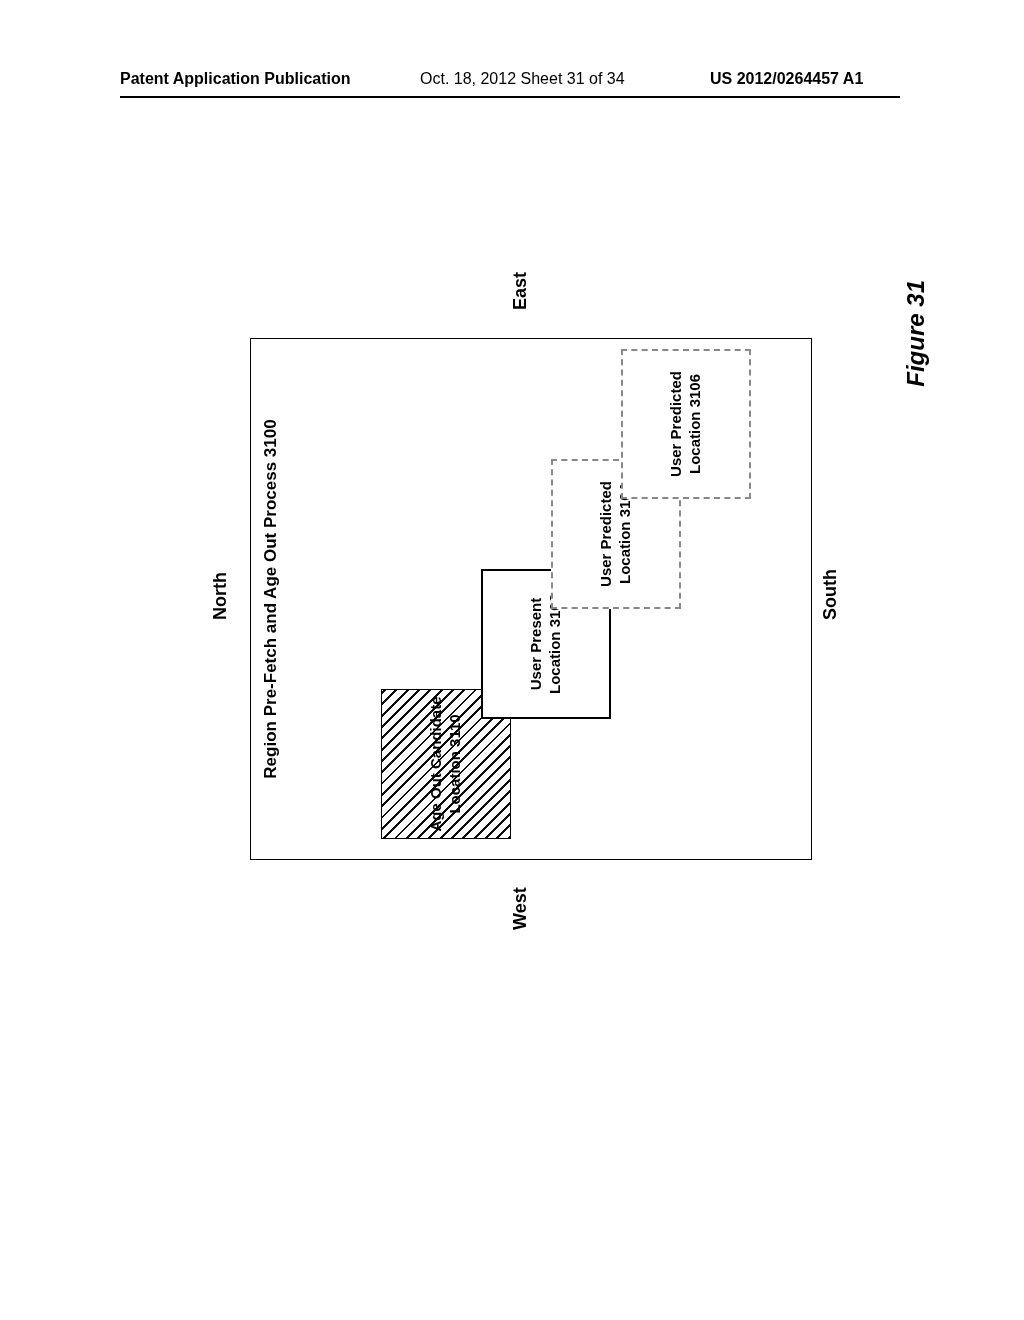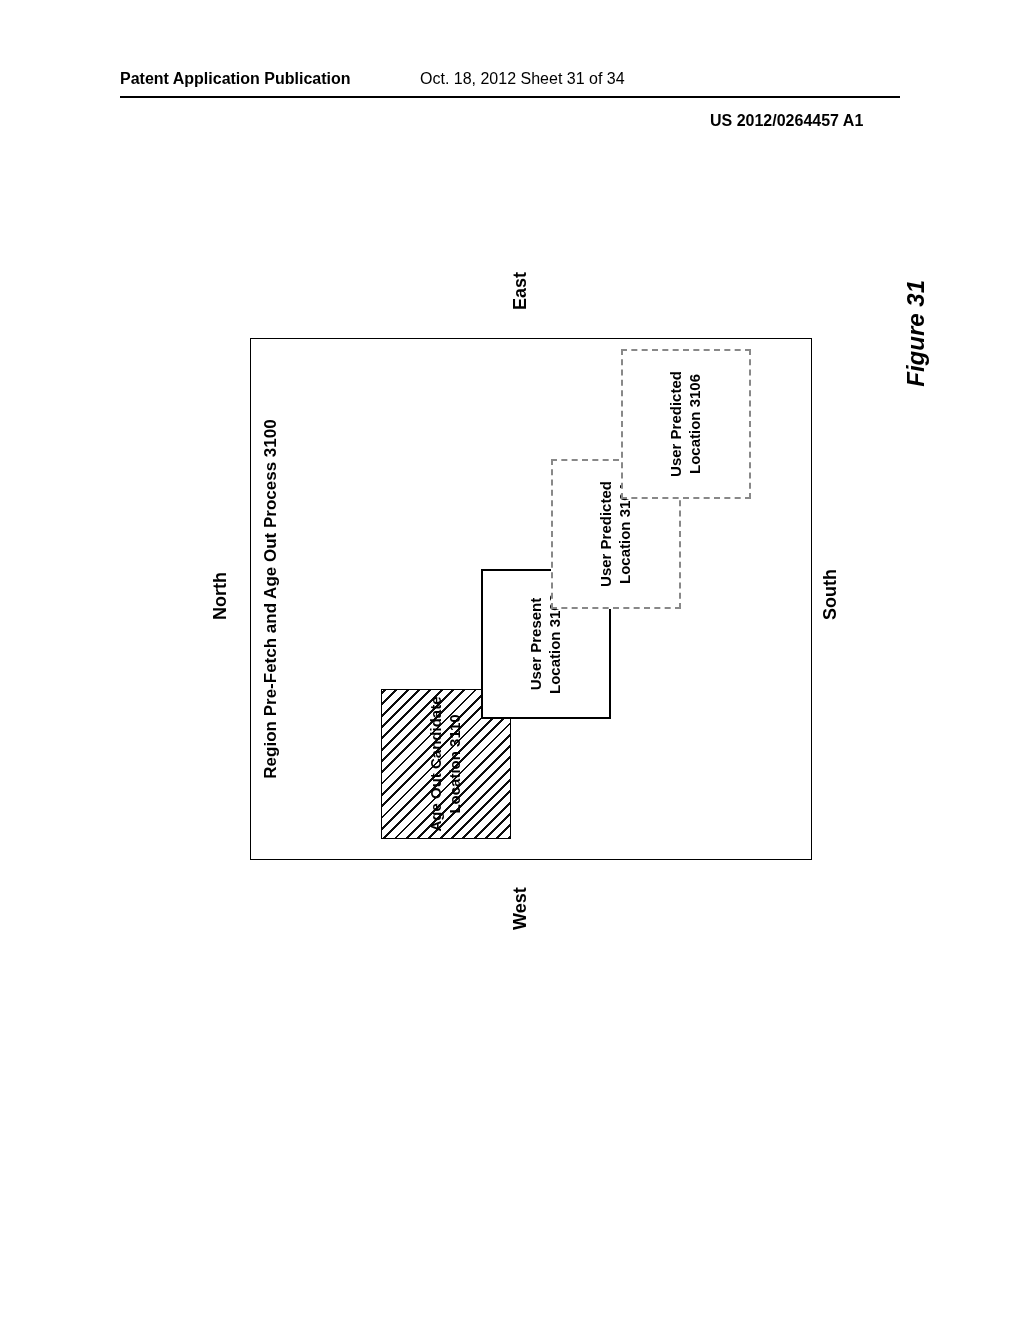--- a/index.html
+++ b/index.html
@@ -36,21 +36,20 @@
     top: 70px;
     font-size: 16px;
     text-align: center;
   }
   .header-right {
     position: absolute;
     left: 710px;
     top: 70px;
     font-weight: bold;
     font-size: 16px;
-    margin-top: 42px;
   }
 
   
   .stage-wrap {
     position: absolute;
     left: 180px;
     top: 250px;
     width: 700px;
     height: 700px;
   }

